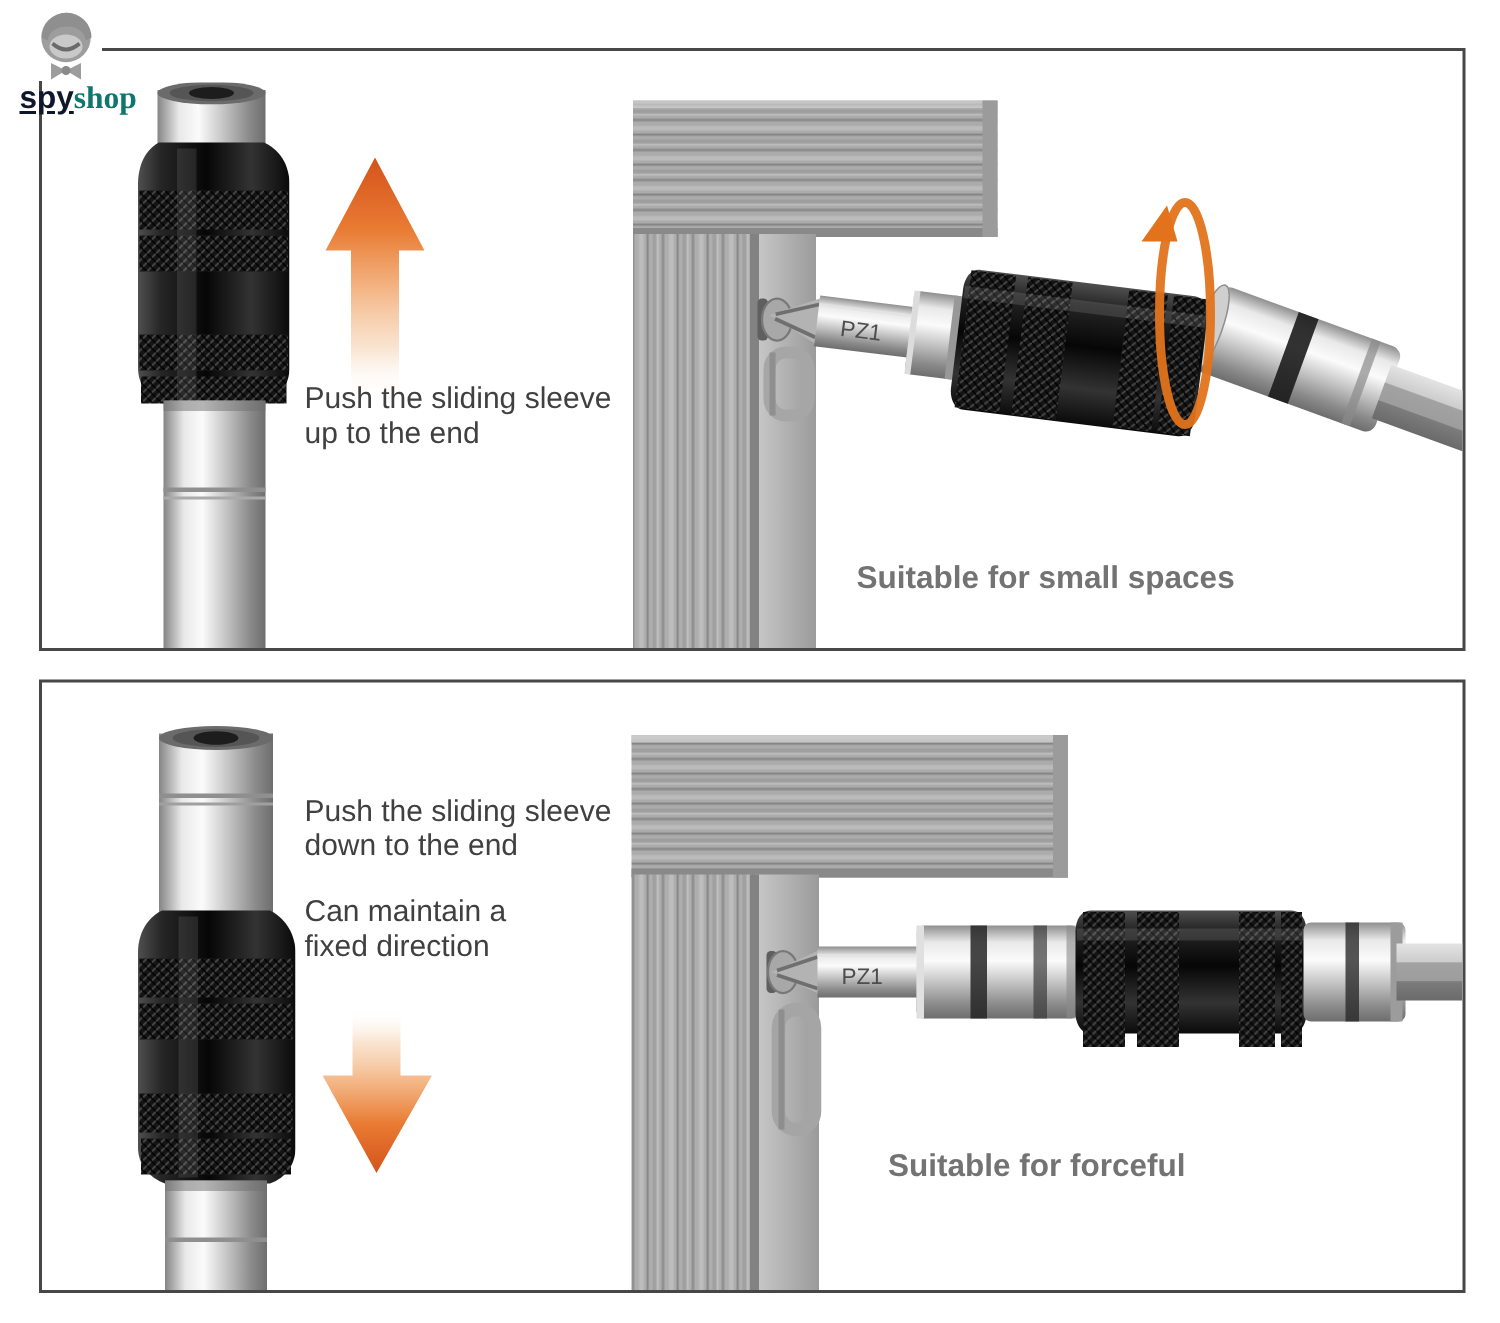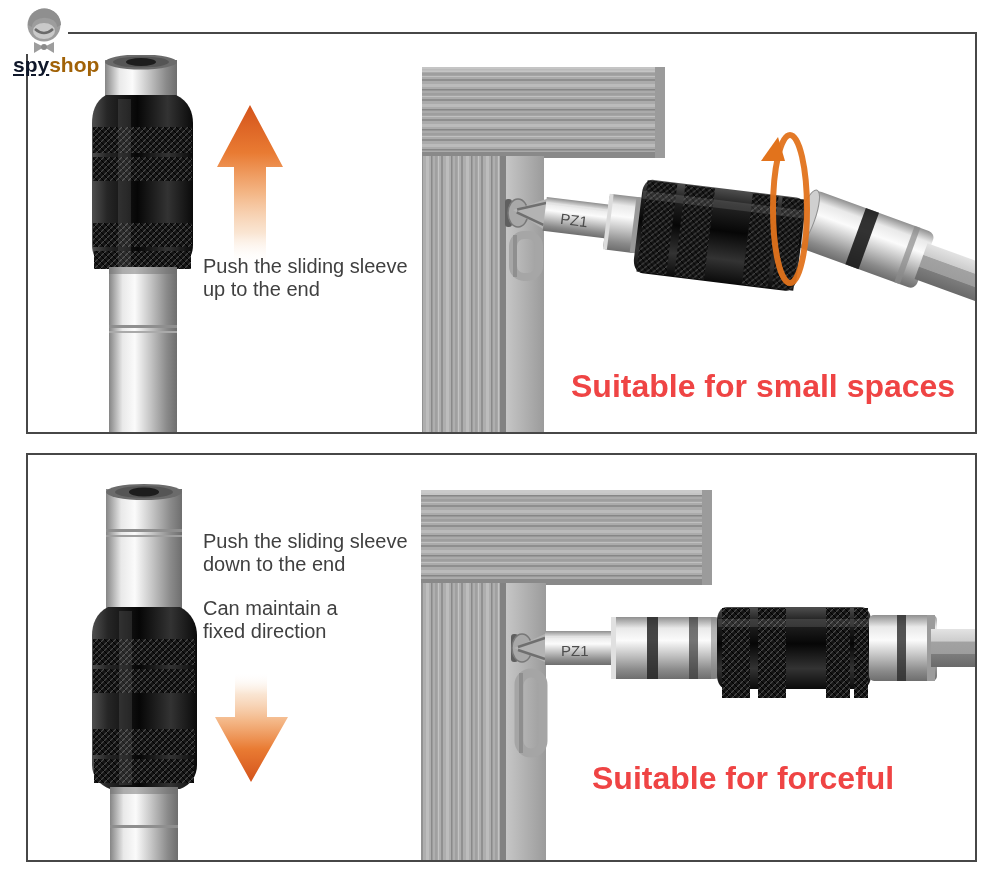--- a/index.html
+++ b/index.html
@@ -4,25 +4,25 @@
 <style>
   html,body{margin:0;padding:0;background:#fff;}
   #stage{position:relative;width:1000px;height:882px;background:#fff;overflow:hidden;
          font-family:"Liberation Sans",sans-serif;}
   .panel{position:absolute;left:26px;width:947px;border:2px solid #474747;background:#fff;}
   #panel-top{top:32px;height:398px;}
   #panel-bottom{top:453px;height:405px;}
   .abs{position:absolute;}
   .note{font-size:20px;line-height:23px;color:#404040;}
   .note .para{margin:0 0 21px 0;}
-  .caption{font-size:32px;line-height:30px;font-weight:bold;color:#ef4444;white-space:nowrap;}
+  .caption{font-size:21px;line-height:30px;font-weight:bold;color:#737373;white-space:nowrap;}
   #logo{position:absolute;left:10px;top:4px;z-index:6;}
   #brand{position:absolute;left:3px;top:49px;font-size:21px;font-weight:bold;letter-spacing:0px;}
   #brand .pre{color:#0f172a;text-decoration:underline;}
-  #brand .suf{color:#a16207;}
+  #brand .suf{color:#0f766e;font-family:Liberation Serif, serif;}
   svg{display:block;}
 </style>
 </head>
 <body>
 
 <div id="stage">
 
   <svg width="0" height="0" style="position:absolute" aria-hidden="true">
     <defs>
       <linearGradient id="cV" x1="0" y1="0" x2="1" y2="0">

